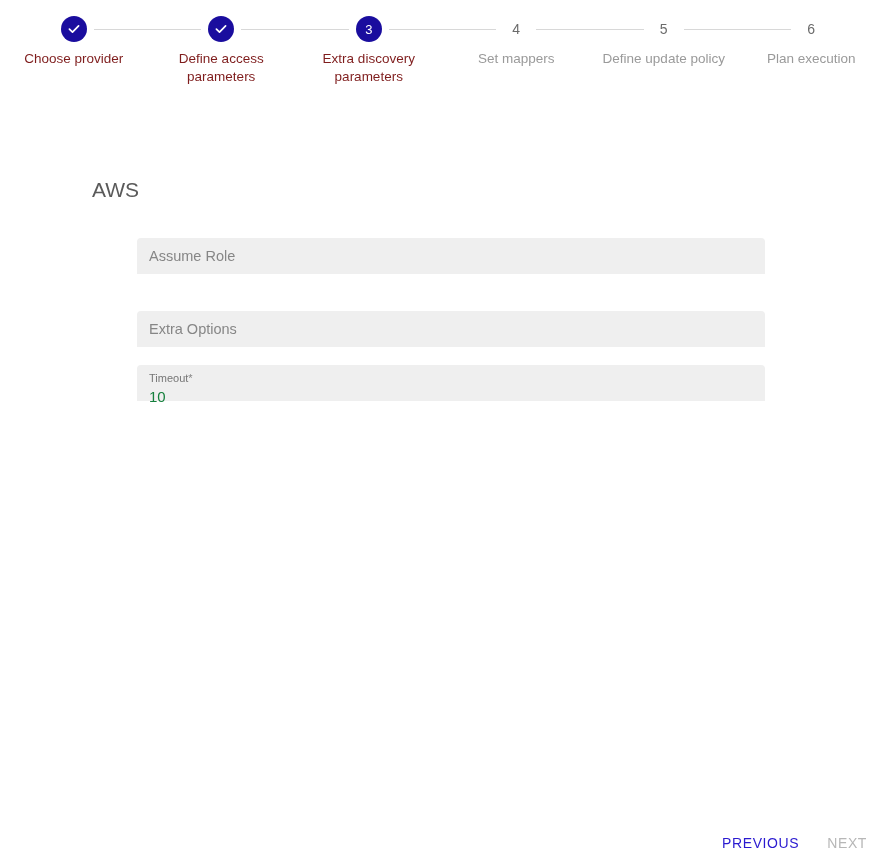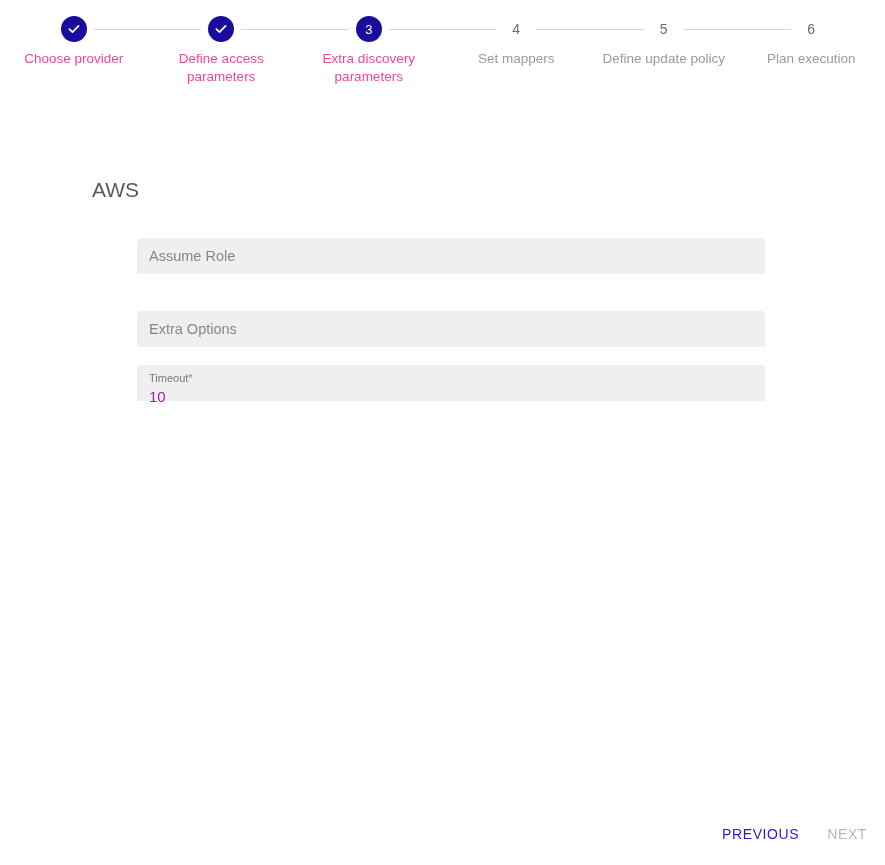--- a/index.html
+++ b/index.html
@@ -77,21 +77,21 @@
     color: #6b6b6b;
     font-size: 14px;
   }
   .check-svg { display: block; }
 
   .step-label {
     margin-top: 8px;
     font-size: 13.5px;
     line-height: 18px;
     text-align: center;
-    color: #ec4899;
+    color: #7f1d1d;
     max-width: 130px;
     white-space: pre-line;
   }
   .step-label.pending {
     color: #9a9a9a;
   }
 
   
   .content {
     padding: 0;
@@ -132,37 +132,37 @@
     line-height: 20px;
   }
   .field-float-label {
     font-size: 11px;
     color: #767676;
     line-height: 16px;
     margin-top: 6px;
   }
   .field-value {
     font-size: 15px;
-    color: #a21caf;
+    color: #15803d;
     line-height: 20px;
     margin-top: 1px;
   }
   .req {
     color: #868686;
   }
 
   #aws-fields { margin-top: 36px; }
   #additional-fields { margin-top: 37px; }
   #assume-role-field { margin-bottom: 17px; }
 
   
   .footer {
     position: absolute;
     right: 8px;
-    bottom: 15px;
+    bottom: 6px;
     display: flex;
     align-items: center;
     gap: 8px;
   }
   .btn {
     background: transparent;
     border: none;
     font-family: "Liberation Sans", sans-serif;
     font-size: 14px;
     letter-spacing: 0.6px;

